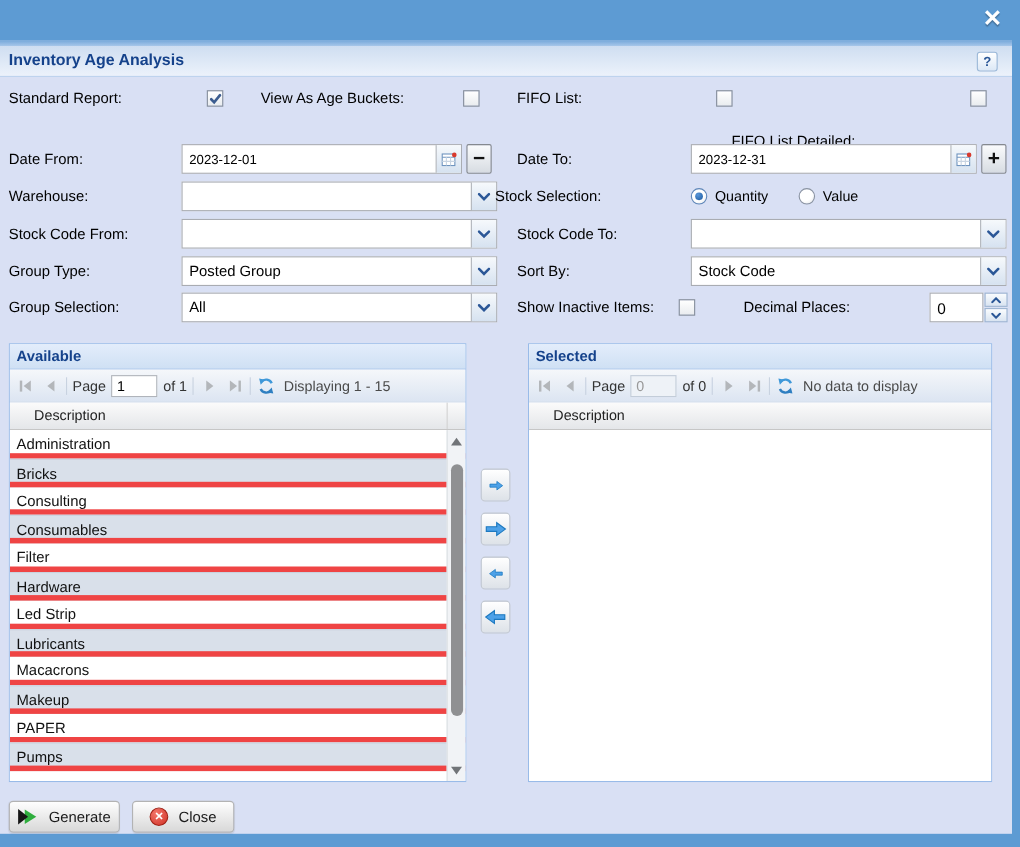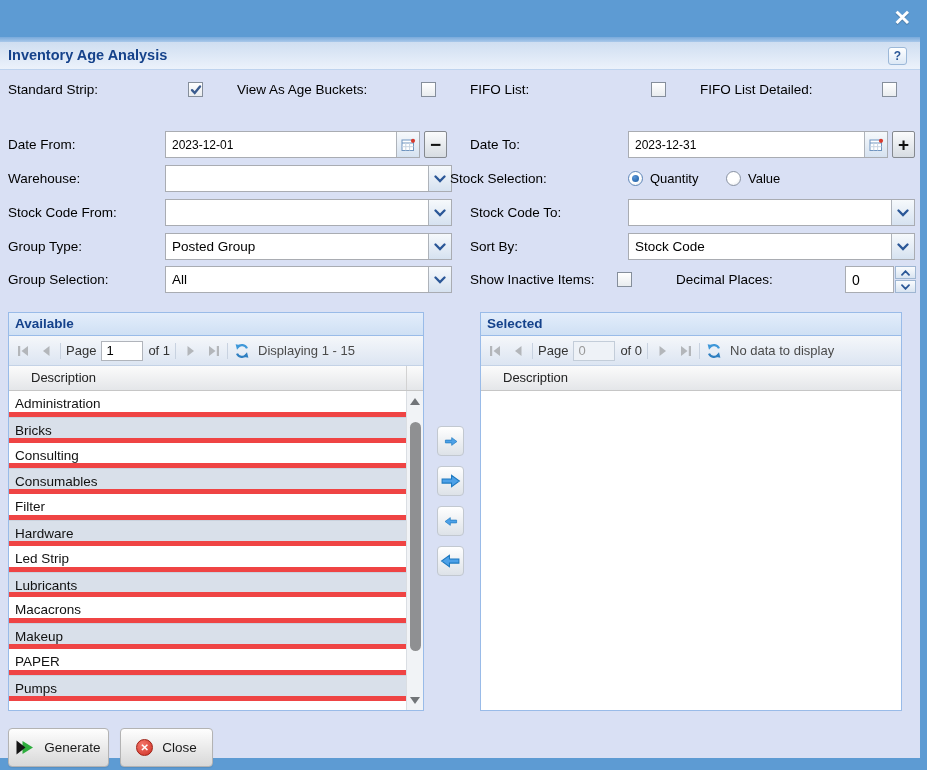--- a/index.html
+++ b/index.html
@@ -103,21 +103,21 @@
               border-top:7px solid #717478; }
   .s-thumb { position:absolute; left:3px; top:31px; width:11px; height:229px; background:#8f9092;
              border-radius:6px; cursor:grab; }
 
   
   .xfer { position:absolute; left:437px; width:27px; height:30px; border:1px solid #c2c8d0; border-radius:4px;
           background:linear-gradient(#ffffff,#dde2e8); display:flex; align-items:center; justify-content:center;
           cursor:pointer; }
 
   
-  .fbtn { position:absolute; top:691px; height:39px; border:1px solid #b3b3b3; border-radius:4px;
+  .fbtn { position:absolute; top:691px; height:29px; border:1px solid #b3b3b3; border-radius:4px;
           background:linear-gradient(#fefefe,#d8d8d8); display:flex; align-items:center; justify-content:center;
           gap:9px; font-size:13.5px; color:#1a1a1a; cursor:pointer; box-shadow:0 1px 1px rgba(0,0,0,.08); }
   .closedot { width:17px; height:17px; border-radius:50%; background:radial-gradient(circle at 35% 30%, #f4766b, #cf3125);
               border:1px solid #9e1f13; color:#fff; font-size:10px; font-weight:bold; text-align:center;
               line-height:15px; }
 </style>
 </head>
 <body>
 
 <div class="screen">
@@ -125,35 +125,35 @@
   <div class="close-x">✕</div>
 
   <div class="dlg">
     <div class="dlg-topstrip"></div>
     <div class="dlg-header">
       <div class="dlg-title">Inventory Age Analysis</div>
       <div class="help-btn">?</div>
     </div>
 
     <div class="frow cbrow" style="top:45px;height:16px;">
-      <span class="flabel" style="left:8px;">Standard Strip:</span>
+      <span class="flabel" style="left:8px;">Standard Report:</span>
       <span class="cb on" style="left:188px;">
         <svg width="12" height="12" viewBox="0 0 12 12">
             <path d="M2 6.2 L4.7 9 L10 2.5" fill="none" stroke="#3b5c8f" stroke-width="2.4" stroke-linecap="round"></path>
           </svg>
       </span>
       <span class="flabel" style="left:237px;">View As Age Buckets:</span>
       <span class="cb" style="left:421px;">
         
       </span>
       <span class="flabel" style="left:470px;">FIFO List:</span>
       <span class="cb" style="left:651px;">
         
       </span>
-      <span class="flabel" style="left:700px;">FIFO List Detailed:</span>
+      <span class="flabel" style="left:665px;margin-top:39px;">FIFO List Detailed:</span>
       <span class="cb" style="left:882px;">
         
       </span>
     </div>
 
 
     <div class="frow fieldrow" style="top:94px;height:27px;">
       <span class="flabel" style="left:8px;">Date From:</span>
       <div class="tfield" style="left:165px;width:255px;">
         <input readonly="" value="2023-12-01" style="">

